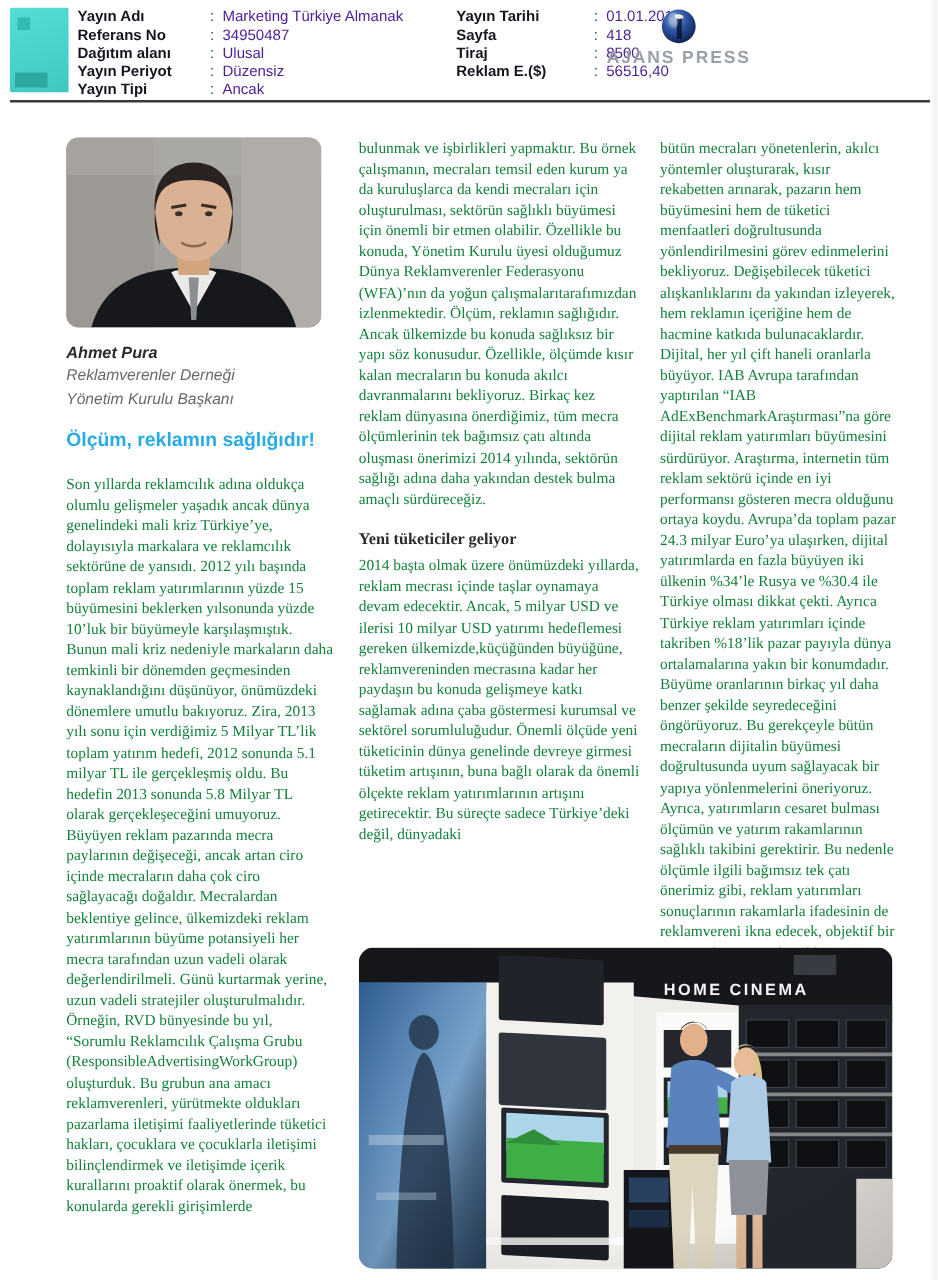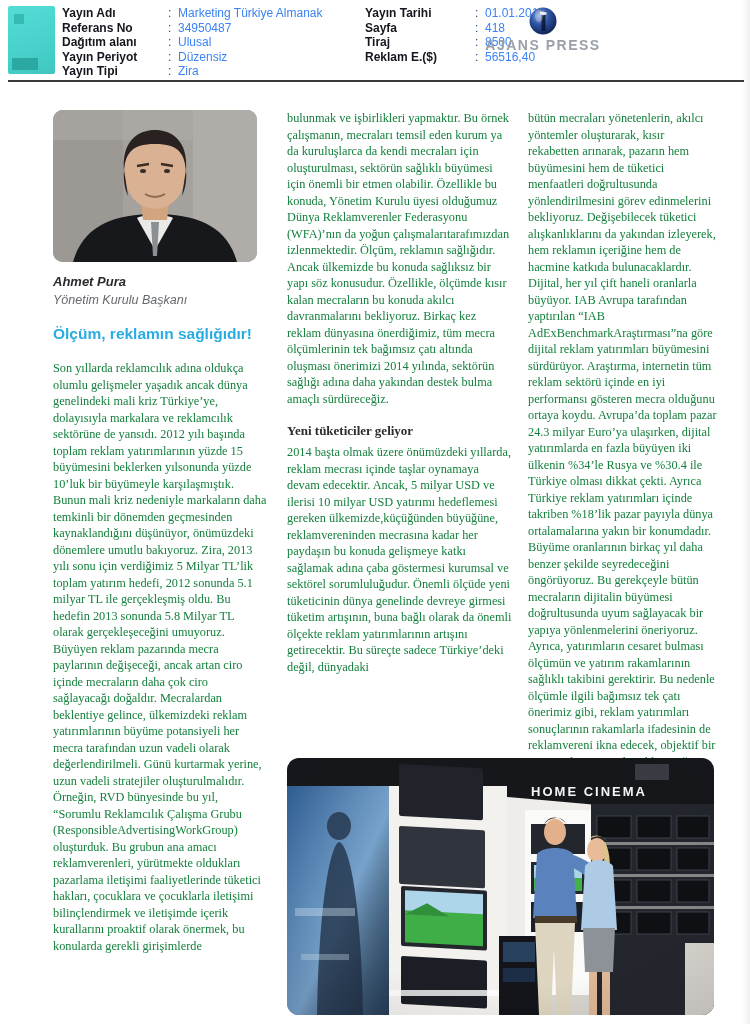--- a/index.html
+++ b/index.html
@@ -21,21 +21,21 @@
       linear-gradient(#35b9b3,#35b9b3) 6px 8px / 10px 10px no-repeat,
       linear-gradient(160deg,#54ddd6 0%,#49d2cc 55%,#3fc6c0 100%);
   }
   .fields{position:absolute;top:6px;font-size:12px;line-height:14.5px;color:#1c1c28;}
   .fields-left{left:62px;width:300px;}
   .fields-right{left:365px;width:280px;}
   .frow{display:flex;}
   .frow .lab{font-weight:bold;color:#15151f;width:106px;flex:0 0 106px;}
   .fields-right .frow .lab{width:110px;flex:0 0 110px;}
   .frow .sep{color:#26457c;width:10px;flex:0 0 10px;}
-  .frow .val{color:#3b82f6;}
+  .frow .val{color:#4c1d95;}
   .logo{position:absolute;right:12px;top:6px;width:120px;text-align:center;}
   .logo-icon{width:30px;height:30px;margin:0 auto 1px auto;}
   .logo-text{font-size:14px;font-weight:bold;letter-spacing:1.5px;color:#9aa0a8;}
   .rule{position:absolute;left:8px;top:80px;width:736px;height:2px;background:#3a3a3a;}
 
   
   .col{position:absolute;top:110px;}
   .col p{
     margin:0;font-family:"Liberation Serif",serif;font-size:12.3px;line-height:16.5px;
     color:#15803d;text-align:left;
@@ -93,21 +93,21 @@
         <span class="val">Ulusal</span>
       </div>
       <div class="frow">
         <span class="lab">Yayın Periyot</span>
         <span class="sep">:</span>
         <span class="val">Düzensiz</span>
       </div>
       <div class="frow">
         <span class="lab">Yayın Tipi</span>
         <span class="sep">:</span>
-        <span class="val">Zira</span>
+        <span class="val">Ancak</span>
       </div>
     </div>
 
     <div class="fields fields-right">
       <div class="frow">
         <span class="lab">Yayın Tarihi</span>
         <span class="sep">:</span>
         <span class="val">01.01.2014</span>
       </div>
       <div class="frow">
@@ -173,20 +173,21 @@
 
         <path d="M84 56 L96 54" stroke="#3a2d26" stroke-width="2.4" fill="none"></path>
         <path d="M108 54 L120 56" stroke="#3a2d26" stroke-width="2.4" fill="none"></path>
         <ellipse cx="90" cy="61" rx="3" ry="2" fill="#39302b"></ellipse>
         <ellipse cx="114" cy="61" rx="3" ry="2" fill="#39302b"></ellipse>
         <path d="M92 84 C98 88 106 88 112 84" stroke="#8d6a52" stroke-width="2" fill="none"></path>
       </svg>
     </div>
     <div class="caption">
       <div class="cap-name">Ahmet Pura</div>
+      <div class="cap-org">Reklamverenler Derneği</div>
       <div class="cap-title">Yönetim Kurulu Başkanı</div>
     </div>
     <h1 class="headline">Ölçüm, reklamın sağlığıdır!</h1>
     <p>Son yıllarda reklamcılık adına oldukça olumlu gelişmeler yaşadık ancak dünya genelindeki mali kriz Türkiye’ye, dolayısıyla markalara ve reklamcılık sektörüne de yansıdı. 2012 yılı başında toplam reklam yatırımlarının yüzde 15 büyümesini beklerken yılsonunda yüzde 10’luk bir büyümeyle karşılaşmıştık. Bunun mali kriz nedeniyle markaların daha temkinli bir dönemden geçmesinden kaynaklandığını düşünüyor, önümüzdeki dönemlere umutlu bakıyoruz. Zira, 2013 yılı sonu için verdiğimiz 5 Milyar TL’lik toplam yatırım hedefi, 2012 sonunda 5.1 milyar TL ile gerçekleşmiş oldu. Bu hedefin 2013 sonunda 5.8 Milyar TL olarak gerçekleşeceğini umuyoruz. Büyüyen reklam pazarında mecra paylarının değişeceği, ancak artan ciro içinde mecraların daha çok ciro sağlayacağı doğaldır. Mecralardan beklentiye gelince, ülkemizdeki reklam yatırımlarının büyüme potansiyeli her mecra tarafından uzun vadeli olarak değerlendirilmeli. Günü kurtarmak yerine, uzun vadeli stratejiler oluşturulmalıdır. Örneğin, RVD bünyesinde bu yıl, “Sorumlu Reklamcılık Çalışma Grubu (ResponsibleAdvertisingWorkGroup) oluşturduk. Bu grubun ana amacı reklamverenleri, yürütmekte oldukları pazarlama iletişimi faaliyetlerinde tüketici hakları, çocuklara ve çocuklarla iletişimi bilinçlendirmek ve iletişimde içerik kurallarını proaktif olarak önermek, bu konularda gerekli girişimlerde</p>
   </section>
 
   <section class="col col2">
     <p>bulunmak ve işbirlikleri yapmaktır. Bu örnek çalışmanın, mecraları temsil eden kurum ya da kuruluşlarca da kendi mecraları için oluşturulması, sektörün sağlıklı büyümesi için önemli bir etmen olabilir. Özellikle bu konuda, Yönetim Kurulu üyesi olduğumuz Dünya Reklamverenler Federasyonu (WFA)’nın da yoğun çalışmalarıtarafımızdan izlenmektedir. Ölçüm, reklamın sağlığıdır. Ancak ülkemizde bu konuda sağlıksız bir yapı söz konusudur. Özellikle, ölçümde kısır kalan mecraların bu konuda akılcı davranmalarını bekliyoruz. Birkaç kez reklam dünyasına önerdiğimiz, tüm mecra ölçümlerinin tek bağımsız çatı altında oluşması önerimizi 2014 yılında, sektörün sağlığı adına daha yakından destek bulma amaçlı sürdüreceğiz.</p>
     <h2 class="subhead">Yeni tüketiciler geliyor</h2>
     <p>2014 başta olmak üzere önümüzdeki yıllarda, reklam mecrası içinde taşlar oynamaya devam edecektir. Ancak, 5 milyar USD ve ilerisi 10 milyar USD yatırımı hedeflemesi gereken ülkemizde,küçüğünden büyüğüne, reklamvereninden mecrasına kadar her paydaşın bu konuda gelişmeye katkı sağlamak adına çaba göstermesi kurumsal ve sektörel sorumluluğudur. Önemli ölçüde yeni tüketicinin dünya genelinde devreye girmesi tüketim artışının, buna bağlı olarak da önemli ölçekte reklam yatırımlarının artışını getirecektir. Bu süreçte sadece Türkiye’deki değil, dünyadaki</p>

